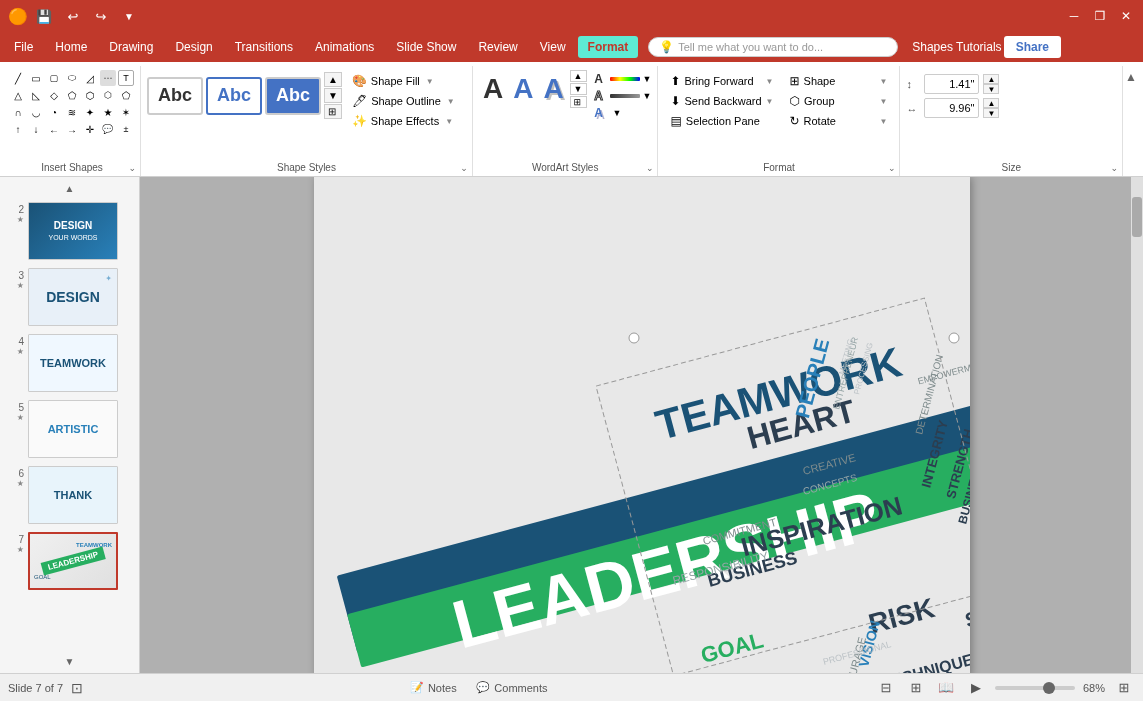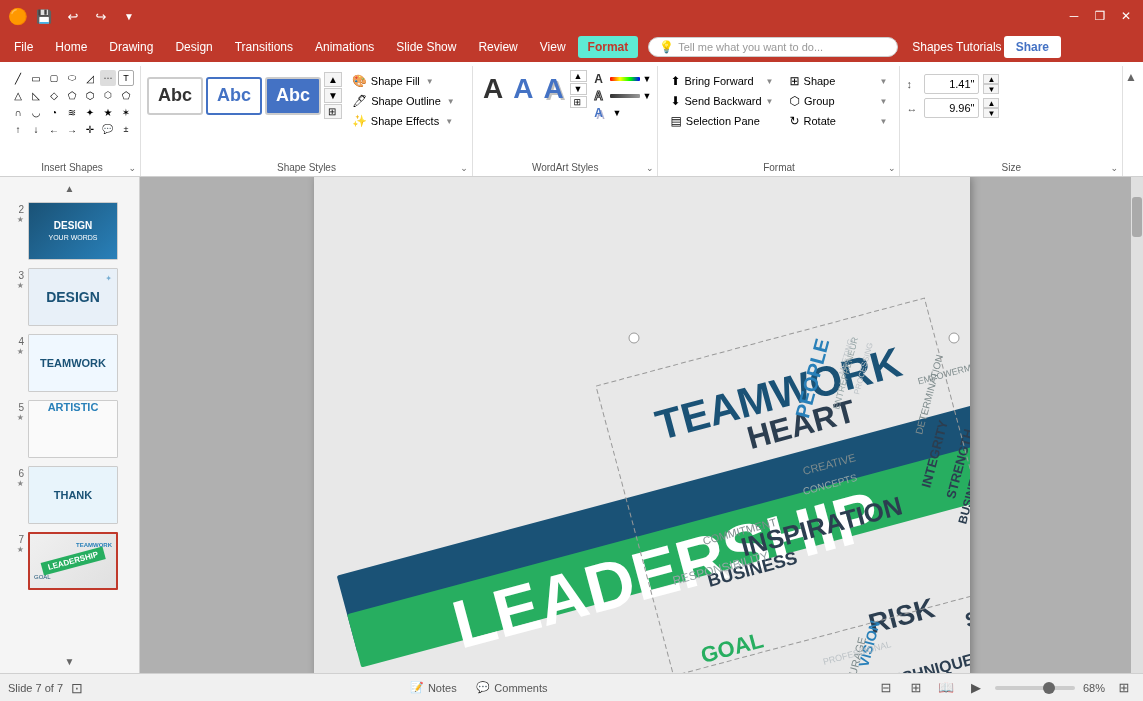--- a/index.html
+++ b/index.html
@@ -658,21 +658,21 @@
         </div>
       </div>
     </div>
 
     <div class="slide-thumb">
       <div style="display:flex;flex-direction:column;align-items:flex-end;min-width:18px;">
         <span class="slide-num">5</span>
         <span class="slide-star">★</span>
       </div>
       <div class="thumb-img">
-        <div style="width:100%;height:100%;background:#fafafa;display:flex;justify-content:center;">
+        <div style="width:100%;height:100%;background:#fafafa;display:flex;align-items:center;justify-content:center;">
           <span style="font-size:11px;font-weight:bold;color:#2980b9;">ARTISTIC</span>
         </div>
       </div>
     </div>
 
     <div class="slide-thumb">
       <div style="display:flex;flex-direction:column;align-items:flex-end;min-width:18px;">
         <span class="slide-num">6</span>
         <span class="slide-star">★</span>
       </div>

